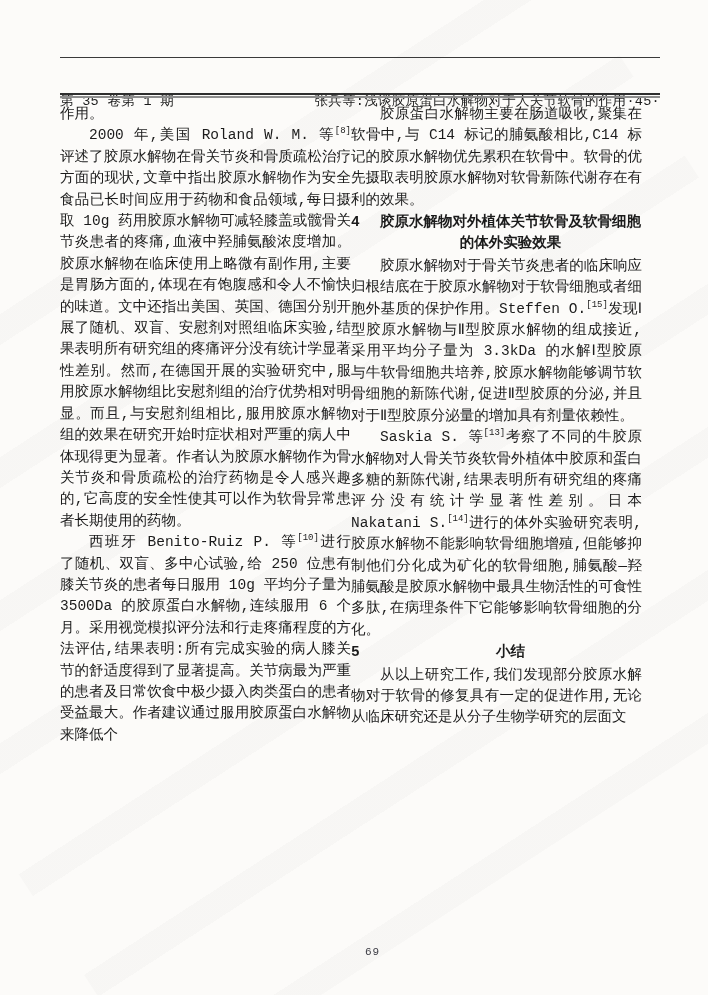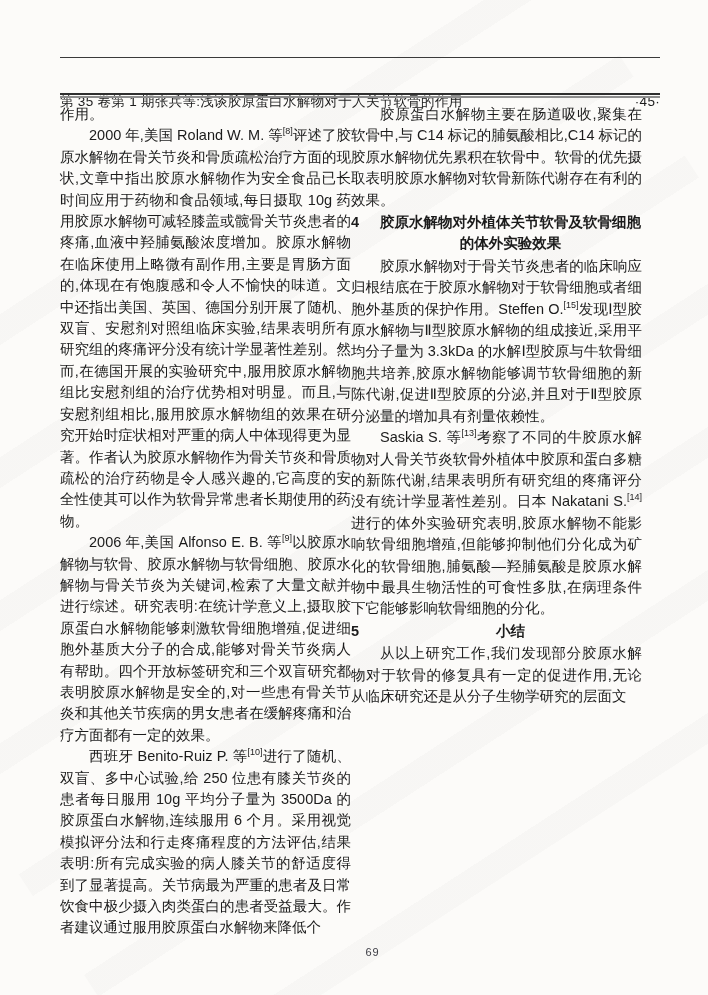--- a/index.html
+++ b/index.html
@@ -1,21 +1,21 @@
 <!DOCTYPE html>
 <html><head>
 <meta charset="utf-8">
 <style>
   html,body{margin:0;padding:0;background:#e8e8e8;}
   .page{
     position:relative;
     width:708px;height:995px;
     margin:0 auto;
     background:#fcfbf9;
-    font-family:Liberation Sans, sans-serif;
+    font-family:Liberation Mono, monospace;
     color:#1b1b1b;
     overflow:hidden;
     box-sizing:border-box;
   }
   
   .watermark{
     position:absolute;left:-120px;top:140px;width:950px;height:760px;
     transform:rotate(-33deg);
     background:
       repeating-linear-gradient(0deg,
@@ -26,21 +26,21 @@
   .rule-top{
     position:absolute;left:60px;right:48px;top:57px;
     height:1px;background:#3a3a3a;
   }
   .header-row{
     position:absolute;left:60px;right:48px;top:68px;
     display:flex;align-items:baseline;
     font-size:13.5px;line-height:20px;letter-spacing:.3px;
   }
   .header-issue{flex:0 0 auto;}
-  .header-title{flex:1 1 auto;text-align:left;margin-top:24px;}
+  .header-title{flex:1 1 auto;text-align:right;margin-top:24px;}
   .header-pageno{flex:0 0 auto;margin-top:16px;}
   .rule-double{
     position:absolute;left:60px;right:48px;top:93px;height:5px;
   }
   .rule-double .r1{height:1.5px;background:#2e2e2e;}
   .rule-double .r2{height:2px;background:#8d8d8d;margin-top:1.5px;}
   .body-cols{
     position:absolute;left:60px;right:48px;top:104px;bottom:50px;
     display:flex;
     font-size:14.5px;line-height:21.4px;
@@ -75,21 +75,20 @@
 
   <div class="rule-double">
     <div class="r1"></div>
       <div class="r2"></div>
   </div>
 
   <div class="body-cols">
     <div class="col" id="col-left">
         <p class="para cont"><span>作用。</span></p>
         <p class="para"><span>2000 年,美国 Roland W. M. 等</span><sup class="ref">[8]</sup><span>评述了胶原水解物在骨关节炎和骨质疏松治疗方面的现状,文章中指出胶原水解物作为安全食品已长时间应用于药物和食品领域,每日摄取 10g 药用胶原水解物可减轻膝盖或髋骨关节炎患者的疼痛,血液中羟脯氨酸浓度增加。胶原水解物在临床使用上略微有副作用,主要是胃肠方面的,体现在有饱腹感和令人不愉快的味道。文中还指出美国、英国、德国分别开展了随机、双盲、安慰剂对照组临床实验,结果表明所有研究组的疼痛评分没有统计学显著性差别。然而,在德国开展的实验研究中,服用胶原水解物组比安慰剂组的治疗优势相对明显。而且,与安慰剂组相比,服用胶原水解物组的效果在研究开始时症状相对严重的病人中体现得更为显著。作者认为胶原水解物作为骨关节炎和骨质疏松的治疗药物是令人感兴趣的,它高度的安全性使其可以作为软骨异常患者长期使用的药物。</span></p>
-        <p class="para"><span>2006 年,美国 Alfonso E. B. 等</span><sup class="ref">[9]</sup><span>以胶原水解物与软骨、胶原水解物与软骨细胞、胶原水解物与骨关节炎为关键词,检索了大量文献并进行综述。研究表明:在统计学意义上,摄取胶原蛋白水解物能够刺激软骨细胞增殖,促进细胞外基质大分子的合成,能够对骨关节炎病人有帮助。四个开放标签研究和三个双盲研究都表明胶原水解物是安全的,对一些患有骨关节炎和其他关节疾病的男女患者在缓解疼痛和治疗方面都有一定的效果。</span></p>
         <p class="para"><span>西班牙 Benito-Ruiz P. 等</span><sup class="ref">[10]</sup><span>进行了随机、双盲、多中心试验,给 250 位患有膝关节炎的患者每日服用 10g 平均分子量为 3500Da 的胶原蛋白水解物,连续服用 6 个月。采用视觉模拟评分法和行走疼痛程度的方法评估,结果表明:所有完成实验的病人膝关节的舒适度得到了显著提高。关节病最为严重的患者及日常饮食中极少摄入肉类蛋白的患者受益最大。作者建议通过服用胶原蛋白水解物来降低个</span></p>
       </div>
     <div class="col" id="col-right">
         <p class="para"><span>胶原蛋白水解物主要在肠道吸收,聚集在软骨中,与 C14 标记的脯氨酸相比,C14 标记的胶原水解物优先累积在软骨中。软骨的优先摄取表明胶原水解物对软骨新陈代谢存在有利的效果。</span></p>
         <div class="sec-heading">
           <span class="h-num">4</span>
           <span class="h-title">胶原水解物对外植体关节软骨及软骨细胞的体外实验效果</span>
         </div>
         <p class="para"><span>胶原水解物对于骨关节炎患者的临床响应归根结底在于胶原水解物对于软骨细胞或者细胞外基质的保护作用。Steffen O.</span><sup class="ref">[15]</sup><span>发现Ⅰ型胶原水解物与Ⅱ型胶原水解物的组成接近,采用平均分子量为 3.3kDa 的水解Ⅰ型胶原与牛软骨细胞共培养,胶原水解物能够调节软骨细胞的新陈代谢,促进Ⅱ型胶原的分泌,并且对于Ⅱ型胶原分泌量的增加具有剂量依赖性。</span></p>
         <p class="para"><span>Saskia S. 等</span><sup class="ref">[13]</sup><span>考察了不同的牛胶原水解物对人骨关节炎软骨外植体中胶原和蛋白多糖的新陈代谢,结果表明所有研究组的疼痛评分没有统计学显著性差别。日本 Nakatani S.</span><sup class="ref">[14]</sup><span>进行的体外实验研究表明,胶原水解物不能影响软骨细胞增殖,但能够抑制他们分化成为矿化的软骨细胞,脯氨酸—羟脯氨酸是胶原水解物中最具生物活性的可食性多肽,在病理条件下它能够影响软骨细胞的分化。</span></p>

